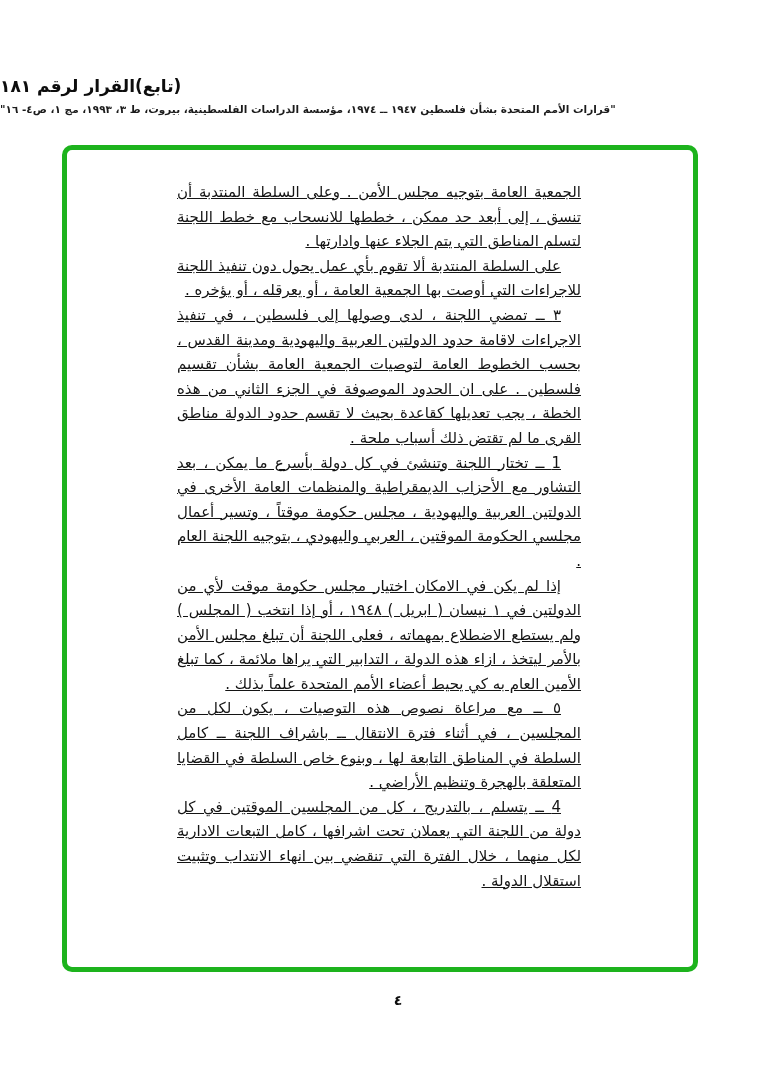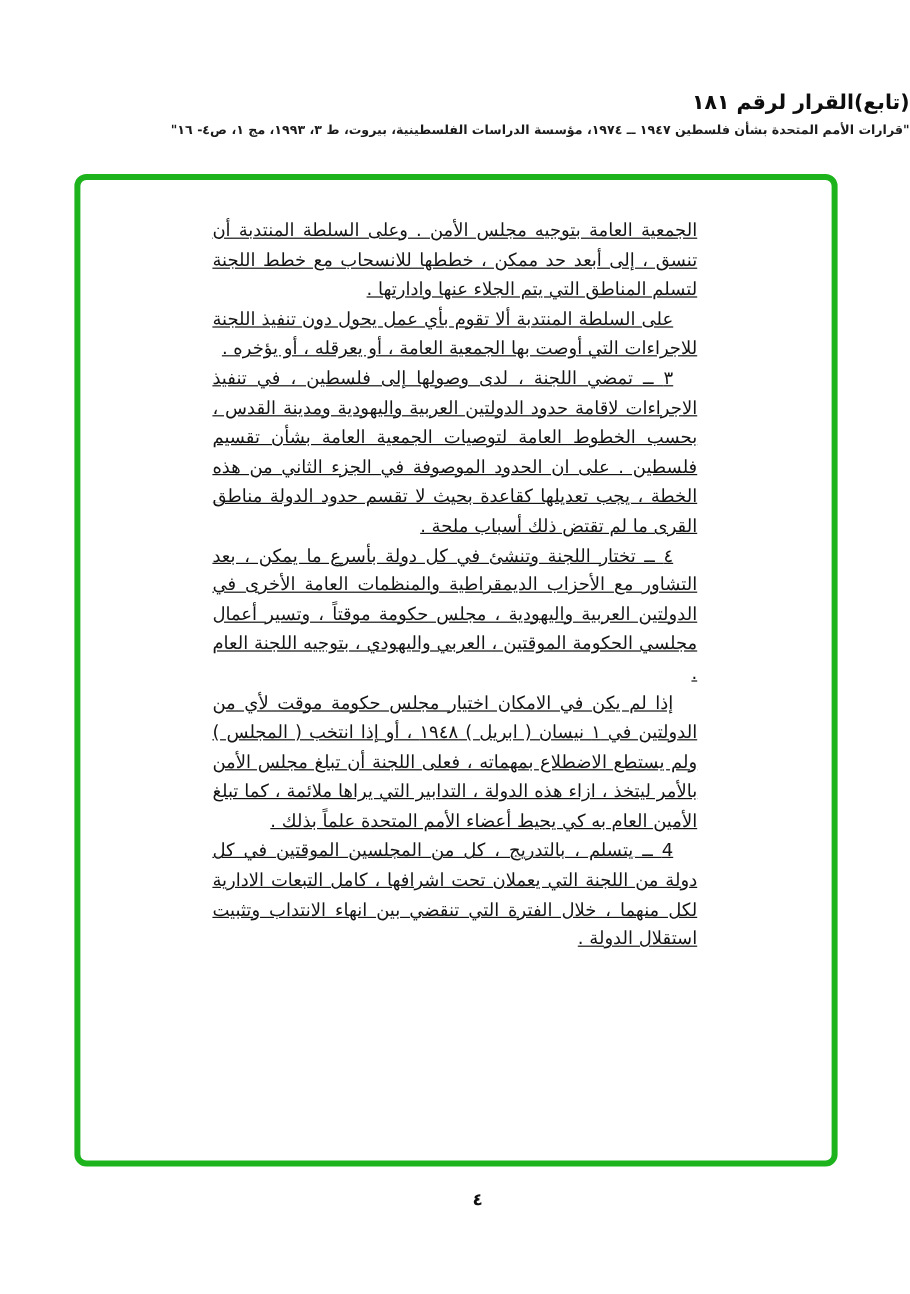--- a/index.html
+++ b/index.html
@@ -13,21 +13,21 @@
     background: #ffffff;
     font-family: "DejaVu Sans", sans-serif;
     color: #161616;
     overflow: hidden;
   }
   .header {
     position: absolute;
     top: 76px;
     left: 0;
     width: 758px;
-    text-align: right;
+    text-align: left;
     direction: rtl;
   }
   .page-title {
     font-size: 17px;
     font-weight: bold;
     letter-spacing: 0.5px;
     color: #0d0d0d;
     margin: 0;
   }
   .citation {
@@ -87,18 +87,19 @@
   <div class="page-title">(تابع)القرار لرقم ١٨١</div>
   <div class="citation">"قرارات الأمم المتحدة بشأن فلسطين ١٩٤٧ ــ ١٩٧٤، مؤسسة الدراسات الفلسطينية، بيروت، ط ٣، ١٩٩٣، مج ١، ص٤- ١٦"</div>
 </div>
 
 <div class="frame"></div>
 
 <div class="text-block">
   <p>الجمعية العامة بتوجيه مجلس الأمن . وعلى السلطة المنتدبة أن تنسق ، إلى أبعد حد ممكن ، خططها للانسحاب مع خطط اللجنة لتسلم المناطق التي يتم الجلاء عنها وادارتها .</p>
   <p class="indented">على السلطة المنتدبة ألا تقوم بأي عمل يحول دون تنفيذ اللجنة للاجراءات التي أوصت بها الجمعية العامة ، أو يعرقله ، أو يؤخره .</p>
   <p class="indented">٣ ــ تمضي اللجنة ، لدى وصولها إلى فلسطين ، في تنفيذ الاجراءات لاقامة حدود الدولتين العربية واليهودية ومدينة القدس ، بحسب الخطوط العامة لتوصيات الجمعية العامة بشأن تقسيم فلسطين . على ان الحدود الموصوفة في الجزء الثاني من هذه الخطة ، يجب تعديلها كقاعدة بحيث لا تقسم حدود الدولة مناطق القرى ما لم تقتض ذلك أسباب ملحة .</p>
-  <p class="indented">٤ ــ تختار اللجنة وتنشئ في كل دولة بأسرع ما يمكن ، بعد التشاور مع الأحزاب الديمقراطية والمنظمات العامة الأخرى في الدولتين العربية واليهودية ، مجلس حكومة موقتاً ، وتسير أعمال مجلسي الحكومة الموقتين ، العربي واليهودي ، بتوجيه اللجنة العام .</p>
+  <p class="indented">1 ــ تختار اللجنة وتنشئ في كل دولة بأسرع ما يمكن ، بعد التشاور مع الأحزاب الديمقراطية والمنظمات العامة الأخرى في الدولتين العربية واليهودية ، مجلس حكومة موقتاً ، وتسير أعمال مجلسي الحكومة الموقتين ، العربي واليهودي ، بتوجيه اللجنة العام .</p>
   <p class="indented">إذا لم يكن في الامكان اختيار مجلس حكومة موقت لأي من الدولتين في ١ نيسان ( ابريل ) ١٩٤٨ ، أو إذا انتخب ( المجلس ) ولم يستطع الاضطلاع بمهماته ، فعلى اللجنة أن تبلغ مجلس الأمن بالأمر ليتخذ ، ازاء هذه الدولة ، التدابير التي يراها ملائمة ، كما تبلغ الأمين العام به كي يحيط أعضاء الأمم المتحدة علماً بذلك .</p>
+  <p class="indented">٥ ــ مع مراعاة نصوص هذه التوصيات ، يكون لكل من المجلسين ، في أثناء فترة الانتقال ــ باشراف اللجنة ــ كامل السلطة في المناطق التابعة لها ، وبنوع خاص السلطة في القضايا المتعلقة بالهجرة وتنظيم الأراضي .</p>
   <p class="indented">4 ــ يتسلم ، بالتدريج ، كل من المجلسين الموقتين في كل دولة من اللجنة التي يعملان تحت اشرافها ، كامل التبعات الادارية لكل منهما ، خلال الفترة التي تنقضي بين انهاء الانتداب وتثبيت استقلال الدولة .</p>
 </div>
 
 <div class="page-number">٤</div>
 
 </body></html>

